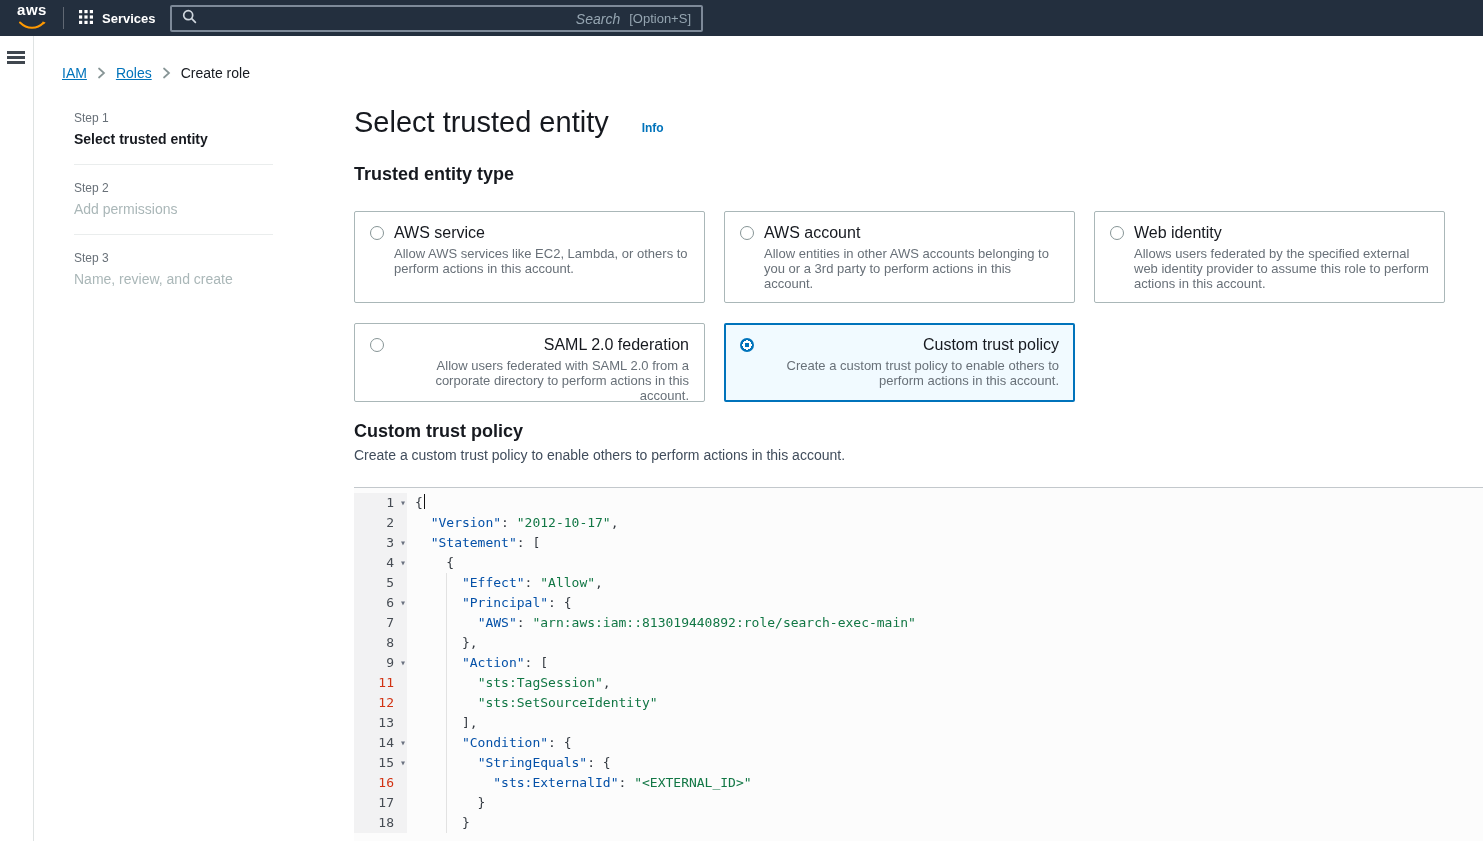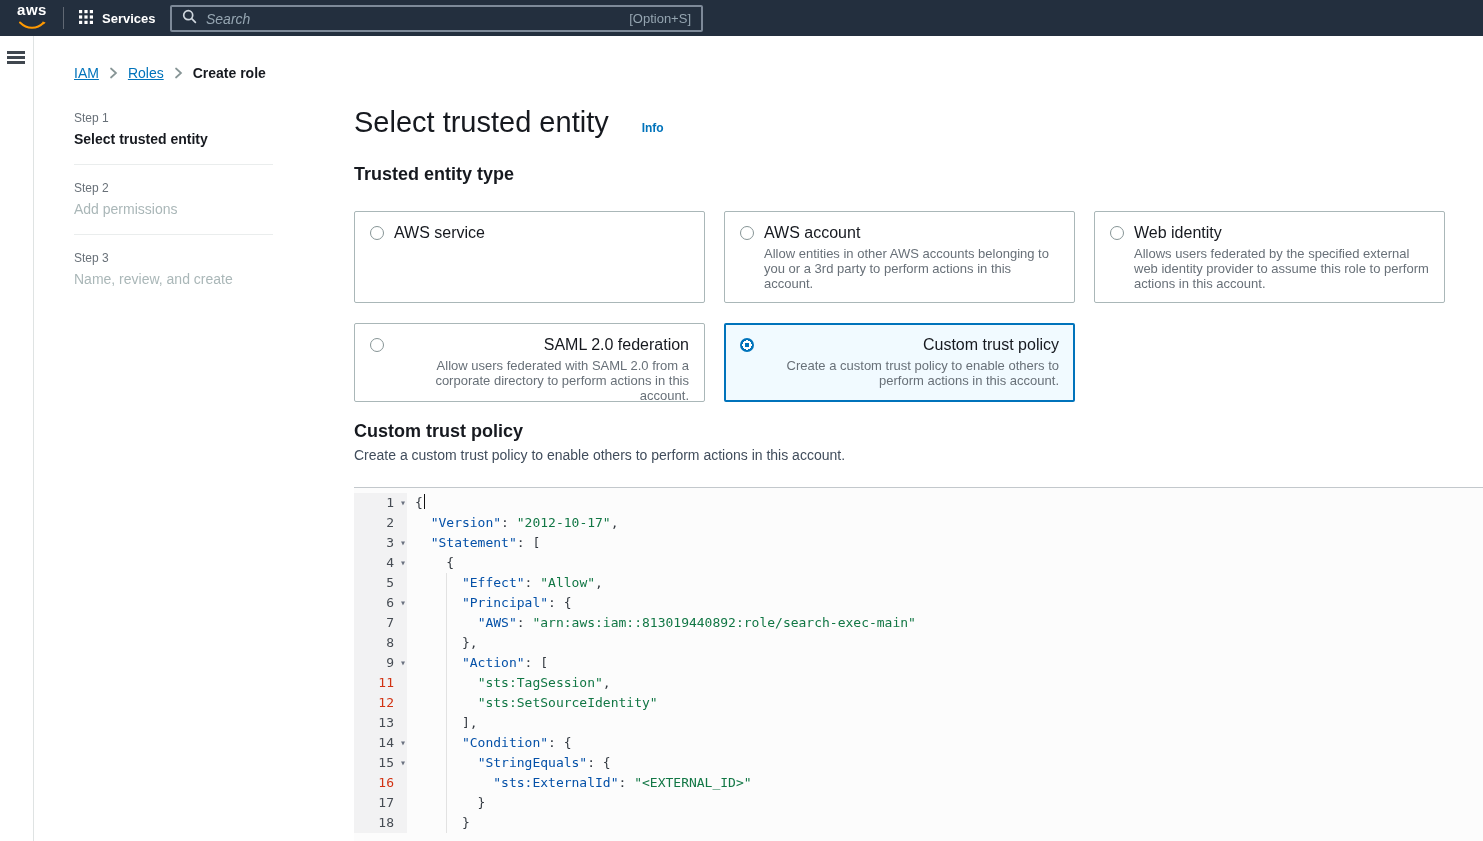--- a/index.html
+++ b/index.html
@@ -2,44 +2,44 @@
 <html><head>
 <meta charset="utf-8">
 <style>
   * { margin:0; padding:0; box-sizing:border-box; }
   html,body { width:1483px; height:841px; }
   body { font-family:"Liberation Sans", sans-serif; background:#fff; color:#16191f;
          position:relative; overflow:hidden; }
 
   
   .navbar { position:absolute; top:0; left:0; width:100%; height:36px; background:#232f3e;
-            display:flex; align-items:center; z-index:5; }
+            display:flex; align-items:center; z-index:5;text-align:right; }
   .logo { display:flex; flex-direction:column; align-items:center; margin-left:13px; width:38px; cursor:pointer; }
   .logo-text { color:#fff; font-weight:bold; font-size:15px; line-height:13px; letter-spacing:.5px; }
   .nav-divider { width:1px; height:22px; background:rgba(255,255,255,.28); margin-left:12px; }
   .services { display:flex; align-items:center; gap:9px; margin-left:15px; color:#fff;
               font-size:13px; font-weight:bold; cursor:pointer; }
   .searchbox { position:absolute; left:170px; top:5px; width:533px; height:27px;
                border:2px solid #7d8998; border-radius:2px; display:flex; align-items:center;
                padding:0 10px; gap:9px; cursor:text; }
   .search-placeholder { font-style:italic; color:#95a5b1; font-size:14px; flex:1; }
   .search-shortcut { color:#95a5b1; font-size:13px; }
 
   
   .sidebar { position:absolute; top:36px; left:0; width:34px; bottom:0; background:#fff;
              border-right:1px solid #dfe3e3; }
   .hamburger { margin:15px 0 0 7px; width:18px; cursor:pointer; }
   .hamburger span { display:block; height:3px; background:#40474f; margin-bottom:2px; }
 
   
   .page { position:absolute; left:34px; top:36px; right:0; bottom:0; background:#fff; }
-  .breadcrumb { position:absolute; left:40px; top:29px; font-size:14px; display:flex; align-items:center; }
+  .breadcrumb { position:absolute; left:28px; top:29px; font-size:14px; display:flex; align-items:center; }
   .bc-link { color:#0073bb; text-decoration:underline; cursor:pointer; }
   .bc-sep { margin:0 10px; display:flex; align-items:center; }
-  .bc-current { font-weight:bold; color:#16191f; }
+  .bc-current { font-weight:normal; color:#16191f; }
 
   .steps { position:absolute; left:40px; top:75px; width:199px; }
   .step-label { color:#687078; font-size:12px; margin-bottom:5px; }
   .step-title { font-size:14px; line-height:18px; }
   .step-title.active { font-weight:bold; color:#16191f; }
   .step-title.upcoming { color:#aab7b8; }
   .step-divider { border-top:1px solid #eaeded; margin:16px 0; }
 
   .main { position:absolute; left:320px; top:0; right:0; bottom:0; }
   .h1-row { margin-top:70px; display:flex; align-items:baseline; gap:13px; }
@@ -162,20 +162,21 @@
       <h1>Select trusted entity</h1>
       <a class="info-link" href="#">Info</a>
     </div>
 
     <h2 class="h2-entity">Trusted entity type</h2>
     <div class="cards-row row1" id="cards-row-1">
         <div class="card">
           <span class="radio"></span>
           <div class="card-body">
             <div class="card-title">AWS service</div>
+            <div class="card-desc">Allow AWS services like EC2, Lambda, or others to perform actions in this account.</div>
           </div>
         </div>
         <div class="card">
           <span class="radio"></span>
           <div class="card-body">
             <div class="card-title">AWS account</div>
             <div class="card-desc">Allow entities in other AWS accounts belonging to you or a 3rd party to perform actions in this account.</div>
           </div>
         </div>
         <div class="card">

